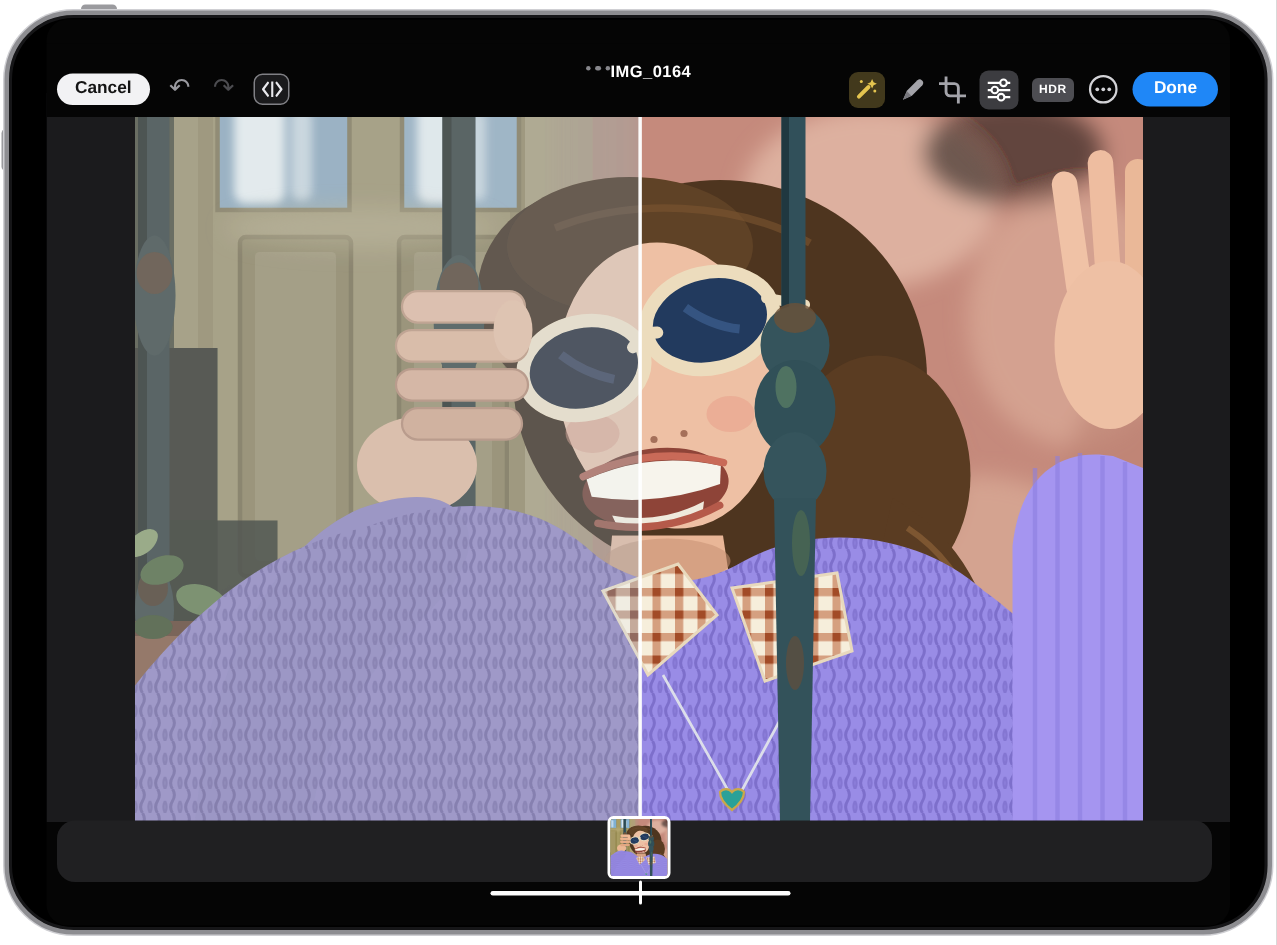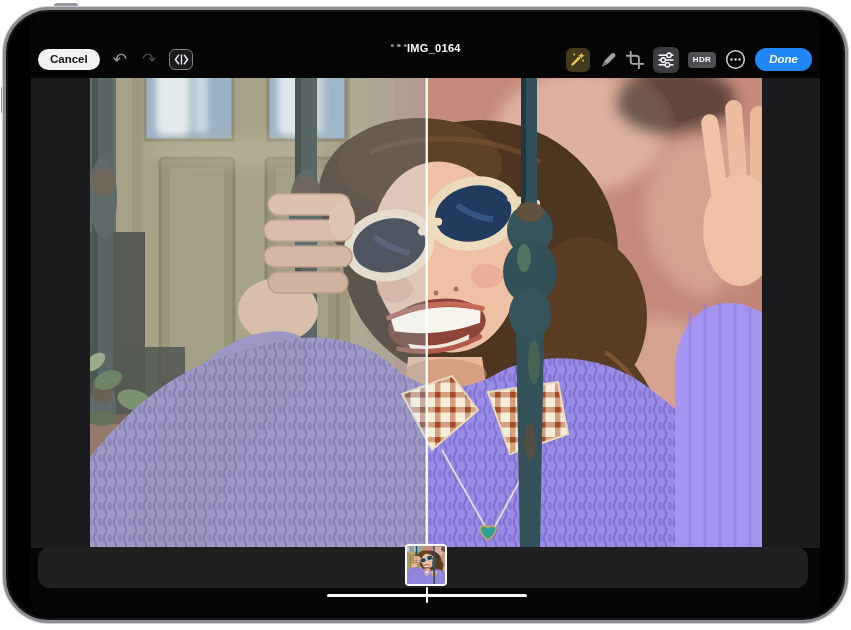--- a/index.html
+++ b/index.html
@@ -17,21 +17,21 @@
   .screen{position:absolute;left:31px;top:13px;width:789px;height:604px;border-radius:14px;
           background:#050505;overflow:hidden;}
 
   
   .toolbar{position:absolute;left:0;right:0;top:16px;height:49px;display:flex;align-items:center;
            padding:12px 8px 0 7px;background:#050505;z-index:5;}
   .tb-left{display:flex;align-items:center;gap:11px;}
   .pill{border:none;border-radius:14px;font-weight:bold;font-size:11.5px;padding:5px 12px;
         line-height:1;cursor:pointer;font-family:inherit;}
   .pill.cancel{background:var(--cancel-pill,#f2f2f4);color:#141414;}
-  .pill.done{background:var(--accent-blue,#1f87f7);color:#fff;padding:6px 14px;border-radius:15px;font-style:italic;}
+  .pill.done{background:var(--accent-blue,#1f87f7);color:#fff;padding:6px 14px;border-radius:15px;}
   .histbtn{background:none;border:none;font-size:17px;line-height:1;padding:0 2px;cursor:pointer;
            font-family:"DejaVu Sans",sans-serif;}
   .histbtn.undo{color:#9a9aa0;}
   .histbtn.redo{color:#4c4c50;}
   .cmpbox{width:24px;height:21px;border:1.5px solid #808085;border-radius:6px;background:#1a1a1c;
           display:flex;align-items:center;justify-content:center;cursor:pointer;}
   .tb-center{position:absolute;left:50%;top:0;transform:translateX(-50%);display:flex;
              align-items:center;padding-top:13px;}
   .win-dots{display:flex;gap:3px;margin-bottom:5px;}
   .win-dots i{width:3.6px;height:3.6px;border-radius:50%;background:#87878c;display:block;}

